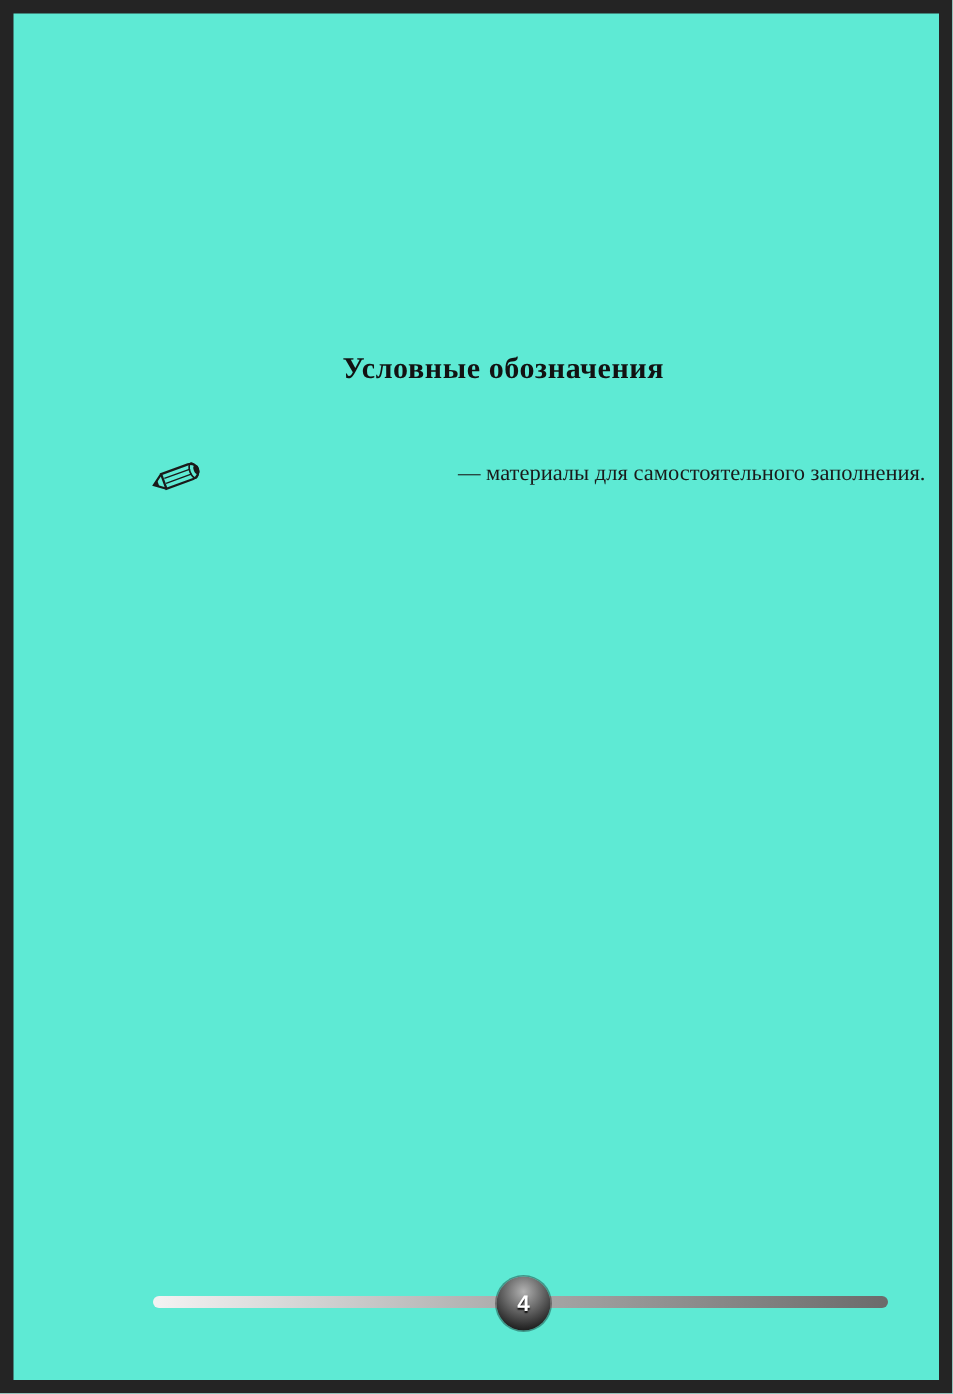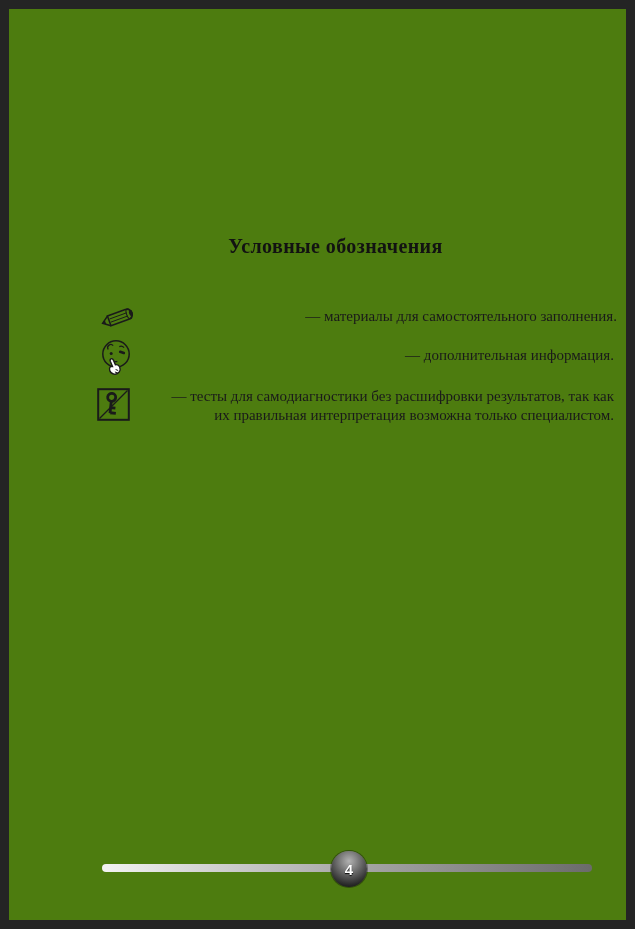--- a/index.html
+++ b/index.html
@@ -6,21 +6,21 @@
     margin: 0;
     padding: 0;
     background: #ffffff;
   }
   .page {
     position: relative;
     width: 635px;
     height: 929px;
     box-sizing: border-box;
     border: 9px solid #242424;
-    background: #4d7c0f;
+    background: #5eead4;
     overflow: hidden;
     font-family: "Liberation Serif", serif;
   }
   .page-title {
     position: absolute;
     top: 226px;
     left: 36px;
     right: 0;
     text-align: center;
     font-family: "Liberation Serif", serif;
@@ -109,49 +109,20 @@
           <path d="M8.5 9.8 L1.5 15 L8.5 20.2" stroke-width="1.5"></path>
           <path d="M4.6 12.9 L1.5 15 L4.6 17.1 Z" fill="#1a1a1a" stroke="none"></path>
           <ellipse cx="29.5" cy="15" rx="2.4" ry="5.2" stroke-width="1.1"></ellipse>
           <ellipse cx="31.6" cy="15" rx="1.8" ry="3.0" fill="#1a1a1a" stroke="none"></ellipse>
         </g>
       </svg>
     </span>
     <div class="legend-text">— материалы для самостоятельного заполнения.</div>
   </div>
 
-  <div class="legend-item li2">
-    <span class="icon-cell">
-      <svg width="38" height="48" viewBox="0 0 38 48" aria-hidden="true">
-        <circle cx="19" cy="16" r="13.2" fill="none" stroke="#1a1a1a" stroke-width="1.5"></circle>
-        <path d="M11.2 11.5 q-1.6 -2.8 0.8 -4.4 q2.4 -1.6 4.1 0.6" fill="none" stroke="#1a1a1a" stroke-width="1.3"></path>
-        <circle cx="14.2" cy="15.5" r="1.5" fill="#1a1a1a"></circle>
-        <path d="M22.3 8.6 q2.8 -1.2 4.7 1.1" fill="none" stroke="#1a1a1a" stroke-width="1.3"></path>
-        <path d="M23.2 13.8 l3.6 1.2" stroke="#1a1a1a" stroke-width="2.6" stroke-linecap="round"></path>
-        <path d="M16.5 23 q1.8 1.2 3.8 0.4" fill="none" stroke="#1a1a1a" stroke-width="1.2"></path>
-        <path d="M15.5 28.5 l-2.2 -5.2 q-0.7 -1.8 0.8 -2.4 q1.5 -0.6 2.3 1.2 l2 4.6 q3.2 -0.4 4.3 2.2 q1.2 2.8 -0.6 5.2 q-2 2.6 -5.2 2 q-3.2 -0.6 -4.2 -3.6 q-0.8 -2.4 0.8 -4 z" fill="#ffffff" stroke="#1a1a1a" stroke-width="1.4"></path>
-        <path d="M18.6 31.5 l2.6 1 M17.9 34 l2.9 1" stroke="#1a1a1a" stroke-width="1" fill="none"></path>
-      </svg>
-    </span>
-    <div class="legend-text">— дополнительная информация.</div>
-  </div>
 
-  <div class="legend-item li3">
-    <span class="icon-cell">
-      <svg width="33" height="33" viewBox="0 0 33 33" aria-hidden="true">
-        <rect x="1.2" y="1.2" width="30.6" height="30.6" fill="none" stroke="#1a1a1a" stroke-width="2"></rect>
-        <line x1="2.5" y1="30.5" x2="30.5" y2="2.5" stroke="#1a1a1a" stroke-width="1.3"></line>
-        <g transform="rotate(6 16 16)" stroke="#1a1a1a" fill="none">
-          <circle cx="14" cy="9.5" r="4" stroke-width="2.8"></circle>
-          <path d="M14 13.5 V25.5 M14 19.8 h4.8 M14 25 h5.8" stroke-width="2.8"></path>
-        </g>
-      </svg>
-    </span>
-    <div class="legend-text">— тесты для самодиагностики без расшифровки результатов, так как
-их правильная интерпретация возможна только специалистом.</div>
-  </div>
 
   <div class="footer-rule"></div>
   <div class="page-badge">
     <span>4</span>
   </div>
 
 </div>
 
 </body></html>

